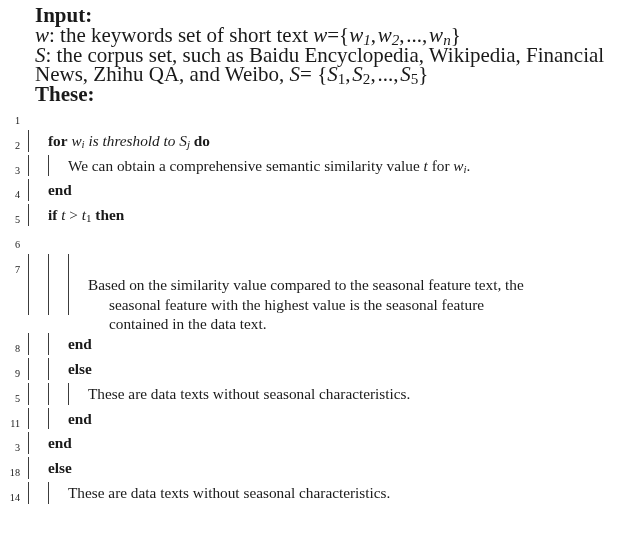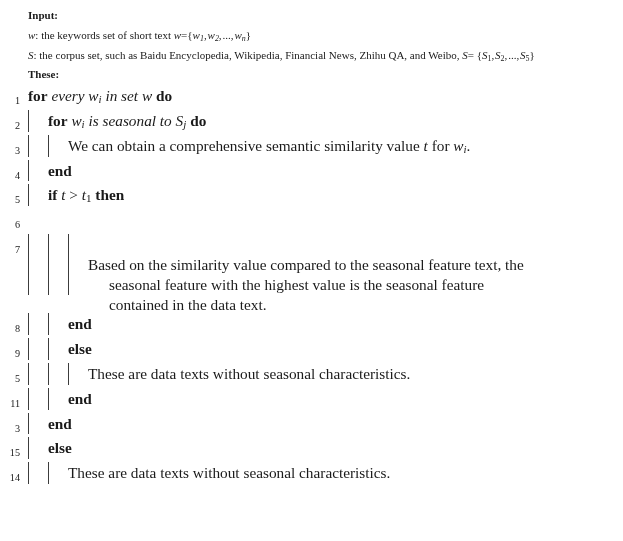--- a/index.html
+++ b/index.html
@@ -19,22 +19,22 @@
     position: relative;
     width: 623px;
     height: 541px;
     box-sizing: border-box;
     padding: 6px 2px 0 0;
     overflow: hidden;
   }
 
   
   .preamble {
-    padding-left: 28px;
-    font-size: 11px;
+    padding-left: 35px;
+    font-size: 21px;
     line-height: 19.8px;
   }
   .pre-line {
     white-space: normal;
   }
   .pre-head {
     font-weight: bold;
   }
   .mi { font-style: italic; }
   sub {
@@ -125,26 +125,25 @@
 
 
     <div class="pre-line pre-head">These:</div>
 
   </div>
 
   <div class="body-rows">
 
     <div class="row">
       <div class="lineno">1</div>
-      <div class="content"><span class="txt"><span class="kw">for</span> <span class="cond">every w</span><sub>i</sub><span class="cond"> in set w</span> <span class="kw">do</span></span></div>
     </div>
 
     <div class="row">
       <div class="lineno">2</div>
-      <div class="content"><span class="ind"></span><span class="txt"><span class="kw">for</span> <span class="cond">w</span><sub>i</sub><span class="cond"> is seasonal to S</span><sub>j</sub> <span class="kw">do</span></span></div>
+      <div class="content"><span class="ind"></span><span class="txt"><span class="kw">for</span> <span class="cond">w</span><sub>i</sub><span class="cond"> is threshold to S</span><sub>j</sub> <span class="kw">do</span></span></div>
     </div>
 
     <div class="row">
       <div class="lineno">3</div>
       <div class="content"><span class="ind"></span><span class="ind"></span><span class="txt">We can obtain a comprehensive semantic similarity value <span class="mi">t</span> for <span class="mi">w</span><sub>i</sub>.</span></div>
     </div>
 
     <div class="row">
       <div class="lineno">4</div>
       <div class="content"><span class="ind"></span><span class="txt kw">end</span></div>
@@ -183,21 +182,21 @@
       <div class="lineno">11</div>
       <div class="content"><span class="ind"></span><span class="ind"></span><span class="txt kw">end</span></div>
     </div>
 
     <div class="row">
       <div class="lineno">3</div>
       <div class="content"><span class="ind"></span><span class="txt kw">end</span></div>
     </div>
 
     <div class="row">
-      <div class="lineno">15</div>
+      <div class="lineno">18</div>
       <div class="content"><span class="ind"></span><span class="txt kw">else</span></div>
     </div>
 
     <div class="row">
       <div class="lineno">14</div>
       <div class="content"><span class="ind"></span><span class="ind"></span><span class="txt">These are data texts without seasonal characteristics.</span></div>
     </div>
 
   </div>
 </div>

